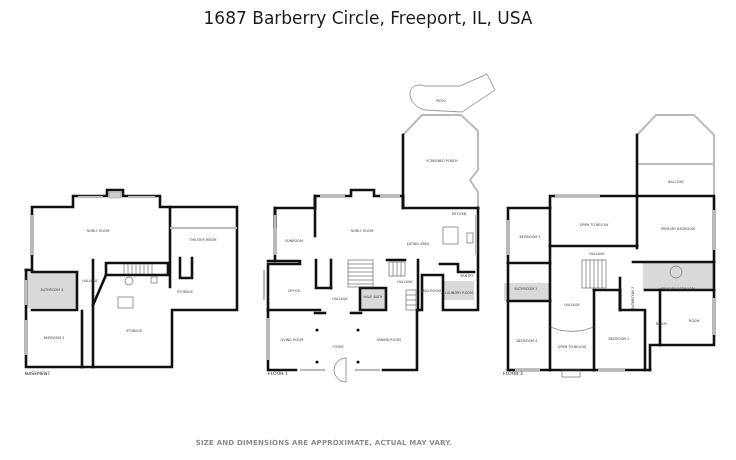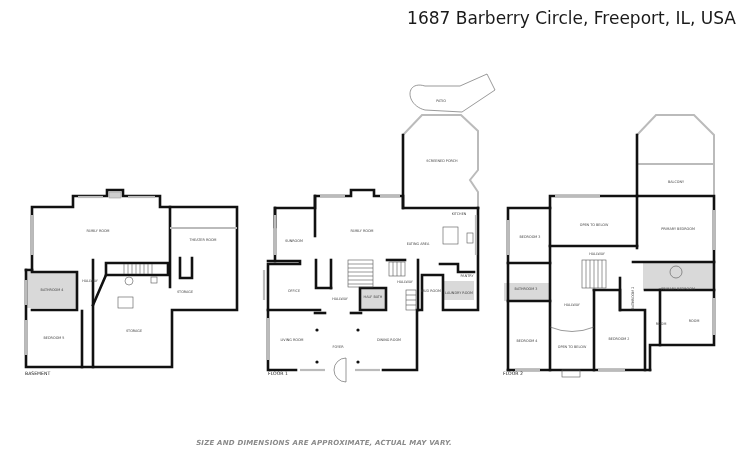--- a/index.html
+++ b/index.html
@@ -1,18 +1,18 @@
 <!DOCTYPE html>
 <html><head>
 <meta charset="utf-8">
 <style>
   html, body { margin:0; padding:0; background:#ffffff; }
   body { width:736px; height:460px; position:relative; overflow:hidden; font-family:"DejaVu Sans", sans-serif; }
-  .title { position:absolute; left:0; top:8px; width:736px; text-align:right; font-size:17px; color:#1a1a1a; }
-  .footer { position:absolute; left:0; top:439px; width:648px; text-align:center; font-size:7px; font-weight:bold; color:#8a8a8a; letter-spacing:0.2px;font-style:italic; }
+  .title { position:absolute; left:0; top:8px; width:736px; text-align:center; font-size:17px; color:#1a1a1a; }
+  .footer { position:absolute; left:0; top:439px; width:648px; text-align:center; font-size:7px; font-weight:bold; color:#8a8a8a; letter-spacing:0.2px; }
   svg { position:absolute; left:0; top:0; }
   .lbl { font-family:"DejaVu Sans", sans-serif; font-size:3.4px; fill:#444; text-anchor:middle; }
   .flabel { font-family:"DejaVu Sans", sans-serif; font-size:4.6px; fill:#222; }
   .wall { stroke:#111; stroke-width:2.6; fill:none; stroke-linecap:square; }
   .win { stroke:#bbb; stroke-width:2.2; fill:none; }
   .thin { stroke:#555; stroke-width:0.6; fill:none; }
   .gray { fill:#d9d9d9; stroke:none; }
 </style>
 </head>
 <body>

